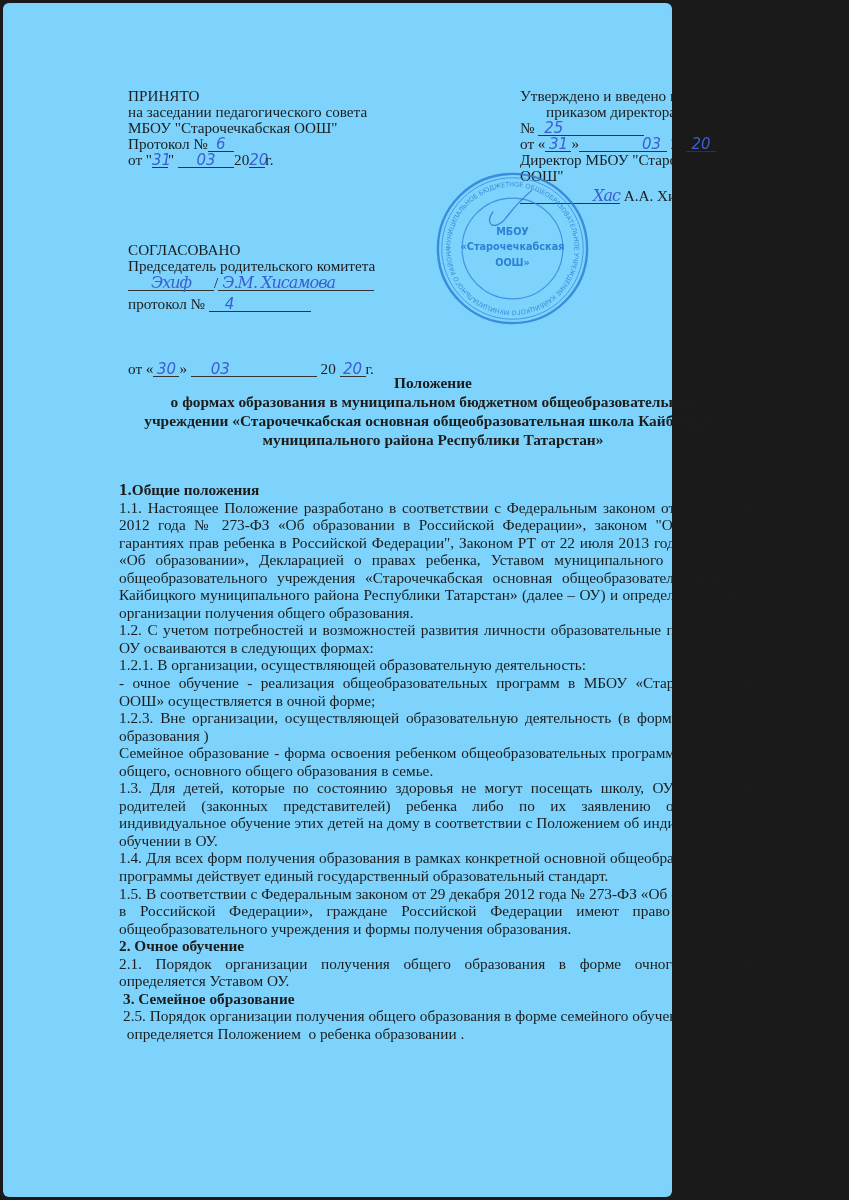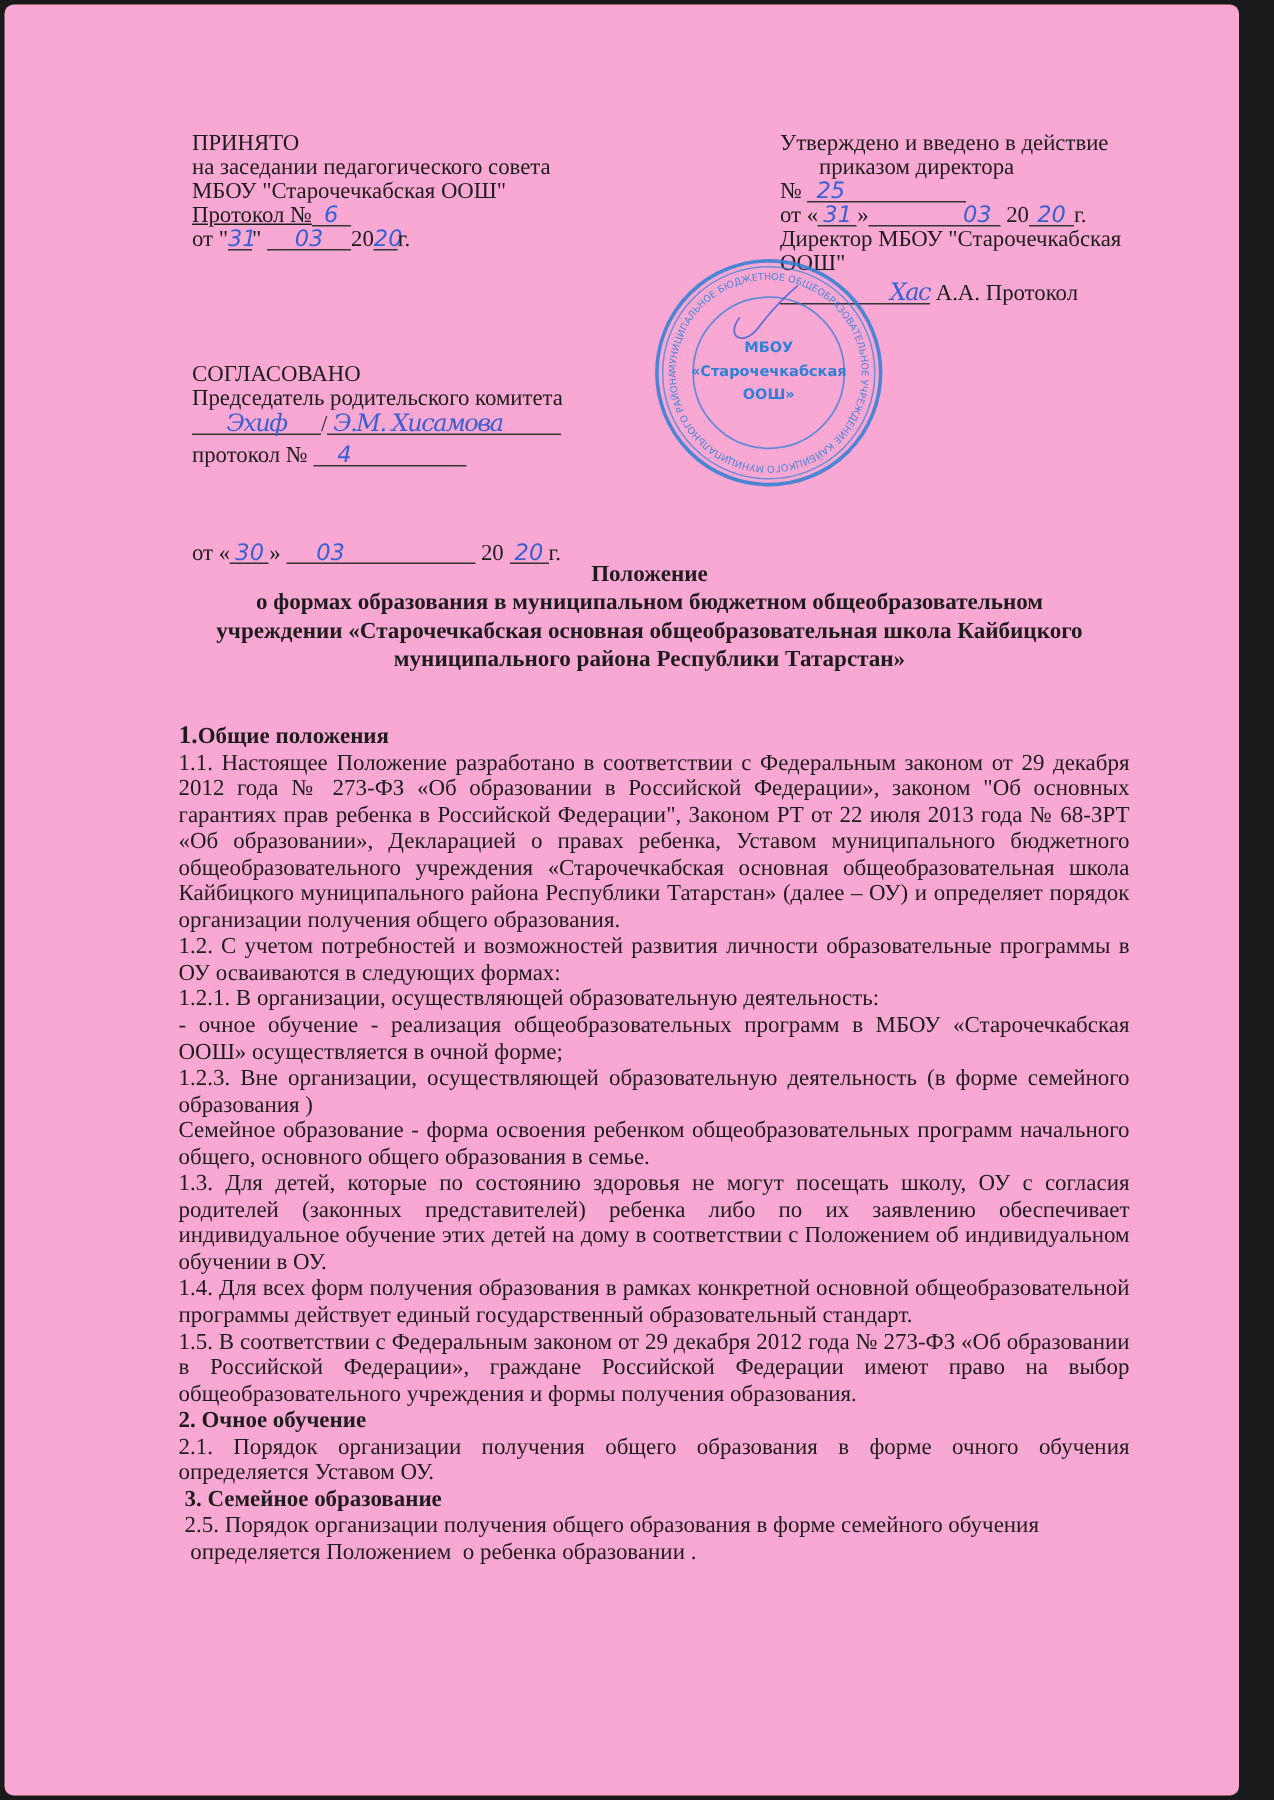--- a/index.html
+++ b/index.html
@@ -3,22 +3,22 @@
 <meta charset="utf-8">
 <style>
   html, body { margin: 0; padding: 0; }
   body {
     width: 849px; height: 1200px; position: relative; overflow: hidden;
     background: #1a1a1a;
     font-family: "Liberation Serif", "DejaVu Serif", serif;
     color: #1c1c1c;
   }
   .page {
-    position: absolute; left: 3px; top: 3px; width: 823px; height: 1194px;
-    background: #f9a8d4; border-radius: 6px;
+    position: absolute; left: 3px; top: 3px; width: 669px; height: 1194px;
+    background: #7dd3fc; border-radius: 6px;
   }
   .abs { position: absolute; }
   .line { font-size: 15.2px; line-height: 16.2px; white-space: nowrap; }
   .hw {
     font-family: "DejaVu Sans", sans-serif; font-style: italic; color: #3a5fd0;
     font-size: 15px; display: inline-block; text-align: center;
     border-bottom: 1px solid #333; line-height: 14px;
   }
   .sig {
     font-family: "DejaVu Serif", serif; font-style: italic; color: #3a5fd0;
@@ -42,39 +42,39 @@
   }
 </style>
 </head>
 <body>
 
 <div class="page">
 
   <div class="abs line" style="left:125px; top:85px;">ПРИНЯТО</div>
   <div class="abs line" style="left:125px; top:101px;">на заседании педагогического совета</div>
   <div class="abs line" style="left:125px; top:117px;">МБОУ "Старочечкабская ООШ"</div>
-  <div class="abs line" style="left:125px; top:133px;text-decoration:underline;">
+  <div class="abs line" style="left:125px; top:133px;">
     <span>Протокол №</span><span class="hw" style="width:26px;">6</span>
   </div>
   <div class="abs line" style="left:125px; top:149px;">
     <span>от "</span><span class="hw" style="width:16px;">31</span><span>"</span>&nbsp;<span class="hw" style="width:56px;">03</span><span>20</span><span class="hw" style="width:16px;">20</span><span>г.</span>
   </div>
 
   <div class="abs line" style="left:517px; top:85px;">Утверждено и введено в действие</div>
   <div class="abs line" style="left:543px; top:101px;">приказом директора</div>
   <div class="abs line" style="left:517px; top:117px;">
     <span>№</span>&nbsp;<span class="hw" style="width:100px; text-align:left; padding-left:6px;">25</span>
   </div>
   <div class="abs line" style="left:517px; top:133px;">
     <span>от «</span><span class="hw" style="width:26px;">31</span><span>»</span><span class="hw" style="width:82px; text-align:right; padding-right:6px;">03</span>&nbsp;<span>20</span><span class="hw" style="width:30px;">20</span><span>г.</span>
   </div>
   <div class="abs line" style="left:517px; top:149px;">Директор МБОУ "Старочечкабская</div>
   <div class="abs line" style="left:517px; top:165px;">ООШ"</div>
   <div class="abs line" style="left:517px; top:185px;">
-    <span class="sig" style="width:100px; text-align:right;">Хас</span>&nbsp;<span>А.А. Протокол</span>
+    <span class="sig" style="width:100px; text-align:right;">Хас</span>&nbsp;<span>А.А. Хисамова</span>
   </div>
 
   <svg class="stamp" viewBox="0 0 160 160">
     <defs>
       <path id="ringPath" d="M80,80 m-64,0 a64,64 0 1,1 128,0 a64,64 0 1,1 -128,0"></path>
     </defs>
     <circle cx="80" cy="80" r="77" fill="none" stroke="#2f7fd4" stroke-width="2.5" opacity="0.85"></circle>
     <circle cx="80" cy="80" r="73" fill="none" stroke="#2f7fd4" stroke-width="1" opacity="0.7"></circle>
     <circle cx="80" cy="80" r="52" fill="none" stroke="#2f7fd4" stroke-width="1.2" opacity="0.75"></circle>
     <text font-family="DejaVu Sans, sans-serif" font-size="6.6" fill="#2f7fd4" opacity="0.85">

